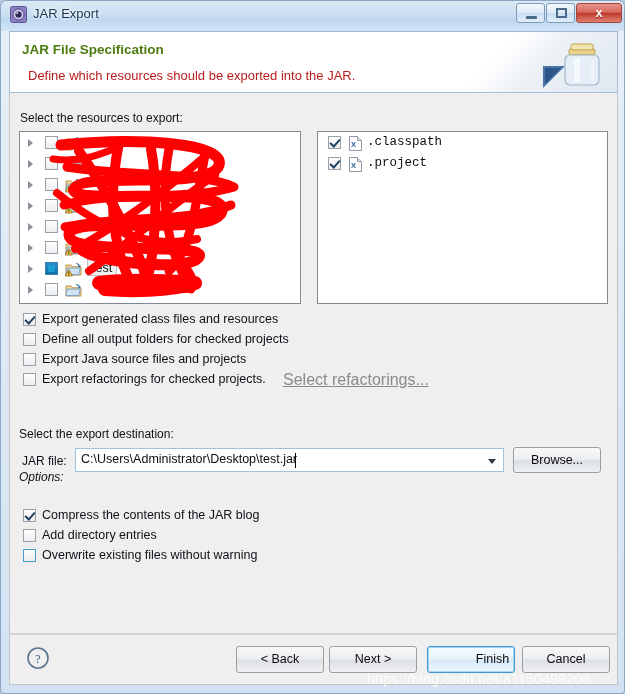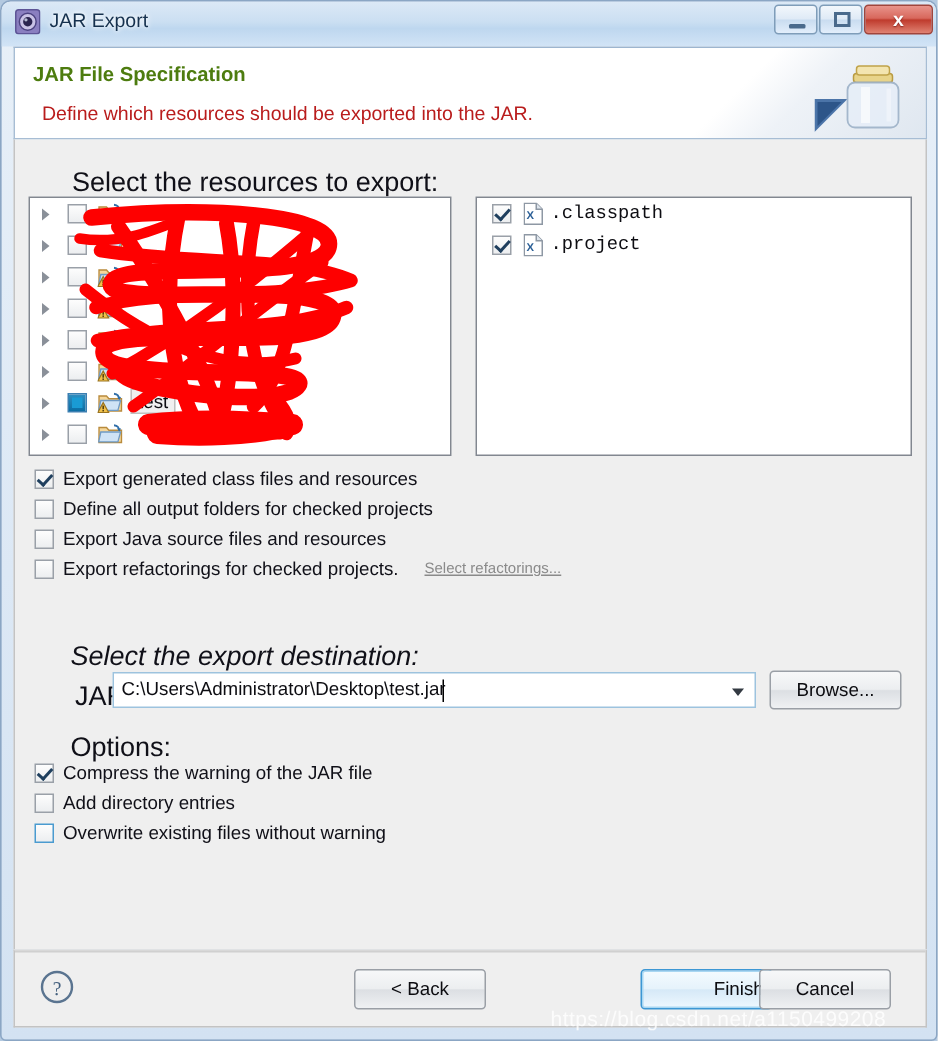--- a/index.html
+++ b/index.html
@@ -99,21 +99,21 @@
   
   .content {
     position: absolute; left: 8px; top: 92px; width: 609px; height: 540px;
     background: #efefef;
     border-left: 1px solid #c3c3c3;
     border-right: 1px solid #c3c3c3;
     box-sizing: border-box;
   }
 
   .lbl {
-    position: absolute; font-size: 18px; color: #101018; white-space: nowrap; margin-left: 28px;
+    position: absolute; font-size: 12px; color: #101018; white-space: nowrap;
   }
 
   .panel {
     position: absolute;
     background: #ffffff;
     border: 1px solid #828790;
     box-sizing: border-box;
     overflow: hidden;
   }
   .panel-left  { left: 18px;  top: 130px; width: 282px; height: 173px; }
@@ -180,21 +180,21 @@
 
   
   .optrow { position: absolute; height: 18px; }
   .optrow .cb { left: 0; top: 2px; }
   .optrow .otext {
     position: absolute; left: 19px; top: 0px;
     font-size: 12.5px; color: #101018; white-space: nowrap; line-height: 17px;
   }
   .link {
     position: absolute; top: 0px; line-height: 17px;
-    font-size: 10px; color: #8a8a8a; text-decoration: underline;
+    font-size: 16px; color: #8a8a8a; text-decoration: underline;
     white-space: nowrap;
   }
 
   
   .combo {
     position: absolute; left: 74px; top: 447px; width: 429px; height: 24px;
     background: #ffffff;
     border: 1px solid #9dc3de;
     box-sizing: border-box;
   }
@@ -238,21 +238,21 @@
   .footer-sep {
     position: absolute; left: 0; top: 0; width: 100%; height: 1px;
     background: #d0d0d0;
   }
   .help-icon { position: absolute; left: 16px; top: 12px; width: 24px; height: 24px; }
 
   .fbtn { position: absolute; top: 12px; width: 88px; height: 27px; line-height: 25px; }
   .fbtn-back   { left: 226px; }
   .fbtn-next   { left: 319px; }
   .fbtn-finish { left: 417px; }
-  .fbtn-cancel { left: 496px; }
+  .fbtn-cancel { left: 512px; }
   .fbtn-finish {
     border: 1px solid #3d97d4;
     box-shadow: 0 0 0 1px #a9d7f2 inset;
     background: linear-gradient(180deg,#f4fbff 0%, #e6f3fb 48%, #d6e9f7 52%, #eef8ff 100%);
     padding-left: 43px;
   }
 
   .watermark {
     position: absolute; left: 366px; top: 670px;
     font-size: 14px; color: rgba(255,255,255,0.82);
@@ -493,66 +493,67 @@
       <div class="optrow" style="left: 22px; top: 310px;">
         <span class="cb checked"></span>
         <span class="otext">Export generated class files and resources</span>
       </div>
       <div class="optrow" style="left: 22px; top: 330px;">
         <span class="cb"></span>
         <span class="otext">Define all output folders for checked projects</span>
       </div>
       <div class="optrow" style="left: 22px; top: 350px;">
         <span class="cb"></span>
-        <span class="otext">Export Java source files and resources</span>
+        <span class="otext">Export Java source files and projects</span>
       </div>
       <div class="optrow" style="left: 22px; top: 370px;">
         <span class="cb"></span>
         <span class="otext">Export refactorings for checked projects.</span>
       </div>
       <span class="link" style="left: 282px; top: 370px;">Select refactorings...</span>
     </div>
 
-  <div class="lbl" style="left:18px; top:426px;font-style:italic;">Select the export destination:</div>
+  <div class="lbl" style="left:18px; top:426px;">Select the export destination:</div>
 
   <div class="lbl" style="left:21px; top:453px;">JAR file:</div>
 
   <div class="combo">
     <span class="combo-text">C:\Users\Administrator\Desktop\test.jar</span>
     <span class="caret"></span>
     <span class="combo-arrow"></span>
   </div>
 
   <div class="btn btn-browse">Browse...</div>
 
-  <div class="lbl" style="left:18px; top:487px;">Options:</div>
+  <div class="lbl" style="left:18px; top:469px;font-style:italic;">Options:</div>
 
   <div id="options-group">
       <div class="optrow" style="left: 22px; top: 506px;">
         <span class="cb checked"></span>
-        <span class="otext">Compress the warning of the JAR file</span>
+        <span class="otext">Compress the contents of the JAR blog</span>
       </div>
       <div class="optrow" style="left: 22px; top: 526px;">
         <span class="cb"></span>
         <span class="otext">Add directory entries</span>
       </div>
       <div class="optrow" style="left: 22px; top: 546px;">
         <span class="cb focusbox"></span>
         <span class="otext">Overwrite existing files without warning</span>
       </div>
     </div>
 
   <div class="footer">
     <div class="footer-sep"></div>
     <span class="help-icon">
       <svg width="24" height="24" viewBox="0 0 24 24">
         <circle cx="12" cy="12" r="10" fill="none" stroke="#5a7490" stroke-width="1.6"></circle>
         <text x="12" y="17" text-anchor="middle" font-size="13" font-family="Liberation Serif, serif" fill="#44607e">?</text>
       </svg>
     </span>
     <div class="btn fbtn fbtn-back">&lt; Back</div>
+    <div class="btn fbtn fbtn-next">Next &gt;</div>
     <div class="btn fbtn fbtn-finish">Finish</div>
     <div class="btn fbtn fbtn-cancel">Cancel</div>
   </div>
 
   <div class="watermark">https://blog.csdn.net/a1150499208</div>
 
 </div>
 
 </body></html>

